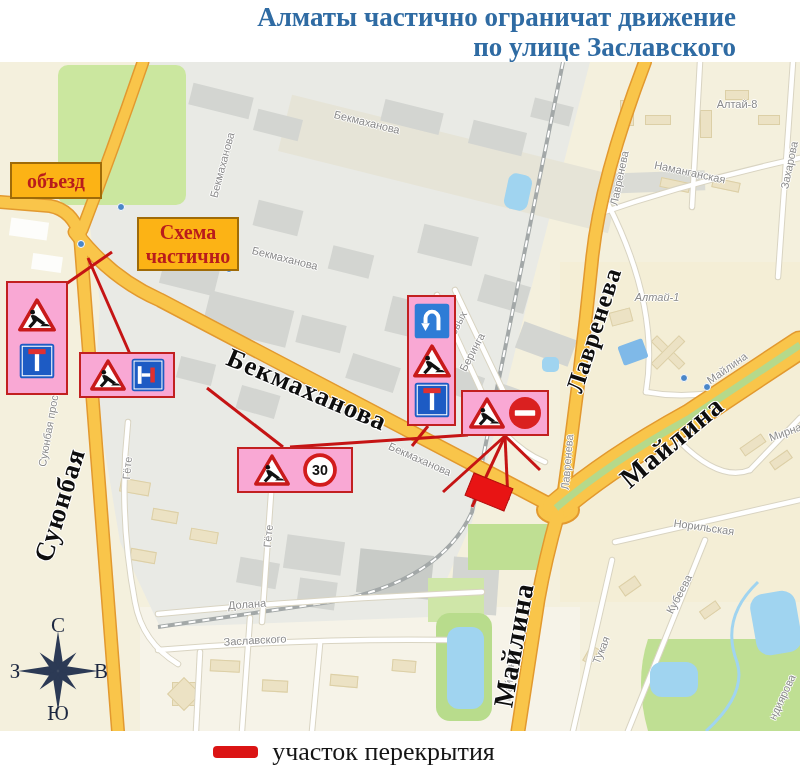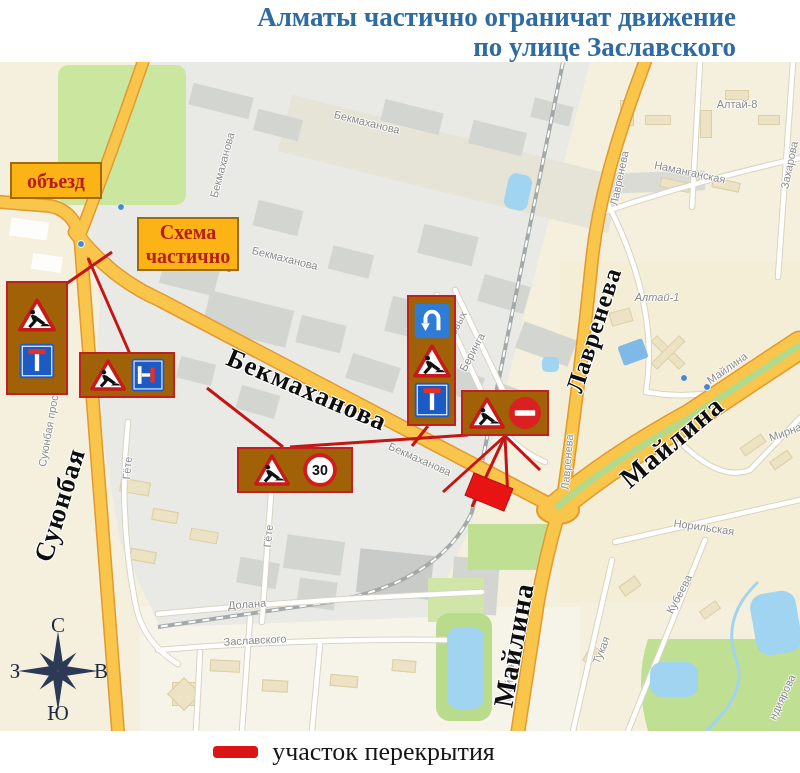--- a/index.html
+++ b/index.html
@@ -21,21 +21,21 @@
   .lbl{position:absolute;white-space:nowrap;transform:translate(-50%,-50%) rotate(var(--r,0deg));}
   .lbl.minor{font-size:11px;color:#8b8b8b;
              text-shadow:1px 0 0 #fff,-1px 0 0 #fff,0 1px 0 #fff,0 -1px 0 #fff;}
   .lbl.major{font-family:"Liberation Serif",serif;font-weight:bold;color:#0e0e0e;letter-spacing:1px;
              text-shadow:1px 0 0 #fff,-1px 0 0 #fff,0 1px 0 #fff,0 -1px 0 #fff,1px 1px 0 #fff,-1px -1px 0 #fff;}
   
   .callout{position:absolute;background:#fcb315;border:2px solid #9f6b08;box-sizing:border-box;
            display:flex;flex-direction:column;align-items:center;justify-content:center;
            font-family:"Liberation Serif",serif;font-weight:600;font-size:20px;color:#b91c1c;line-height:24px;}
   
-  .signbox{position:absolute;background:#a16207;border:2px solid #c22020;box-sizing:border-box;
+  .signbox{position:absolute;background:#f9a8d4;border:2px solid #c22020;box-sizing:border-box;
            display:flex;align-items:center;justify-content:space-evenly;padding:3px;}
   .signbox.v{flex-direction:column;}
   .signbox .sg{display:block;}
   
   #compass{position:absolute;left:8px;top:552px;width:100px;height:112px;}
   
   .footer{position:absolute;left:0;top:731px;width:708px;height:42px;background:#fff;
           display:flex;align-items:center;justify-content:center;gap:14px;}
   .legend-dash{width:45px;height:12px;border-radius:4px;background:#db1414;}
   .legend-text{font-family:"Liberation Serif",serif;font-size:26px;color:#151515;}

